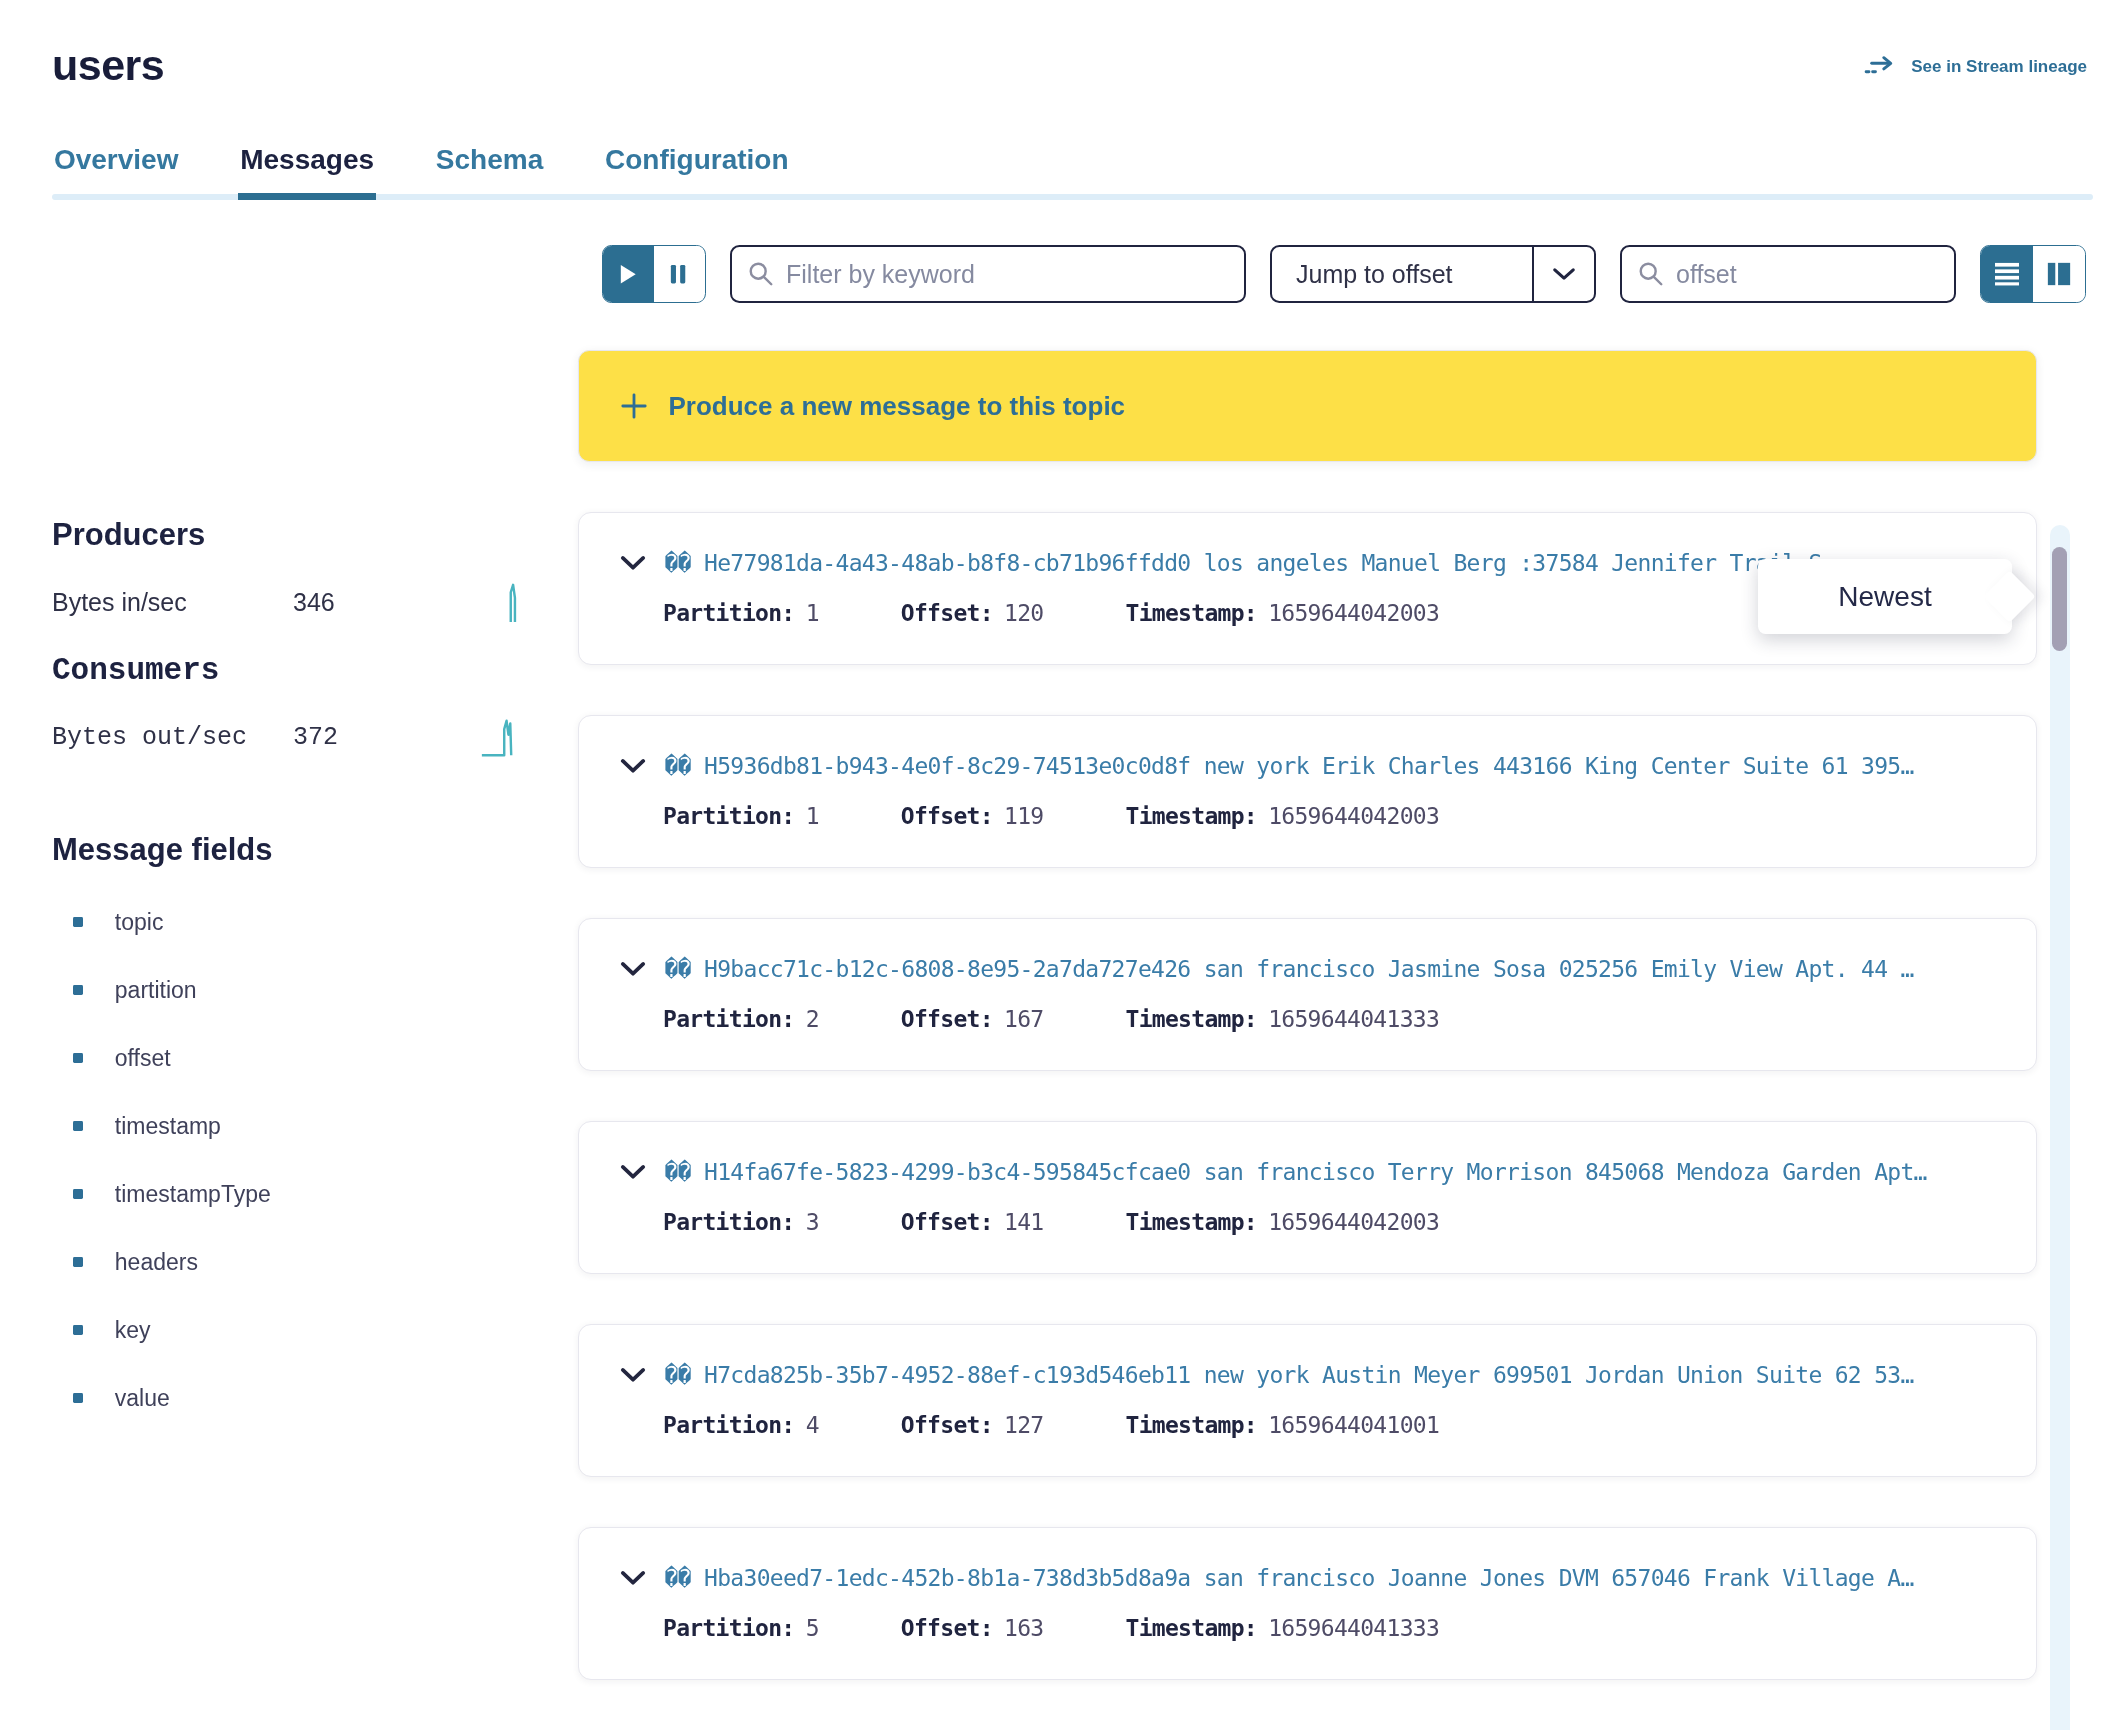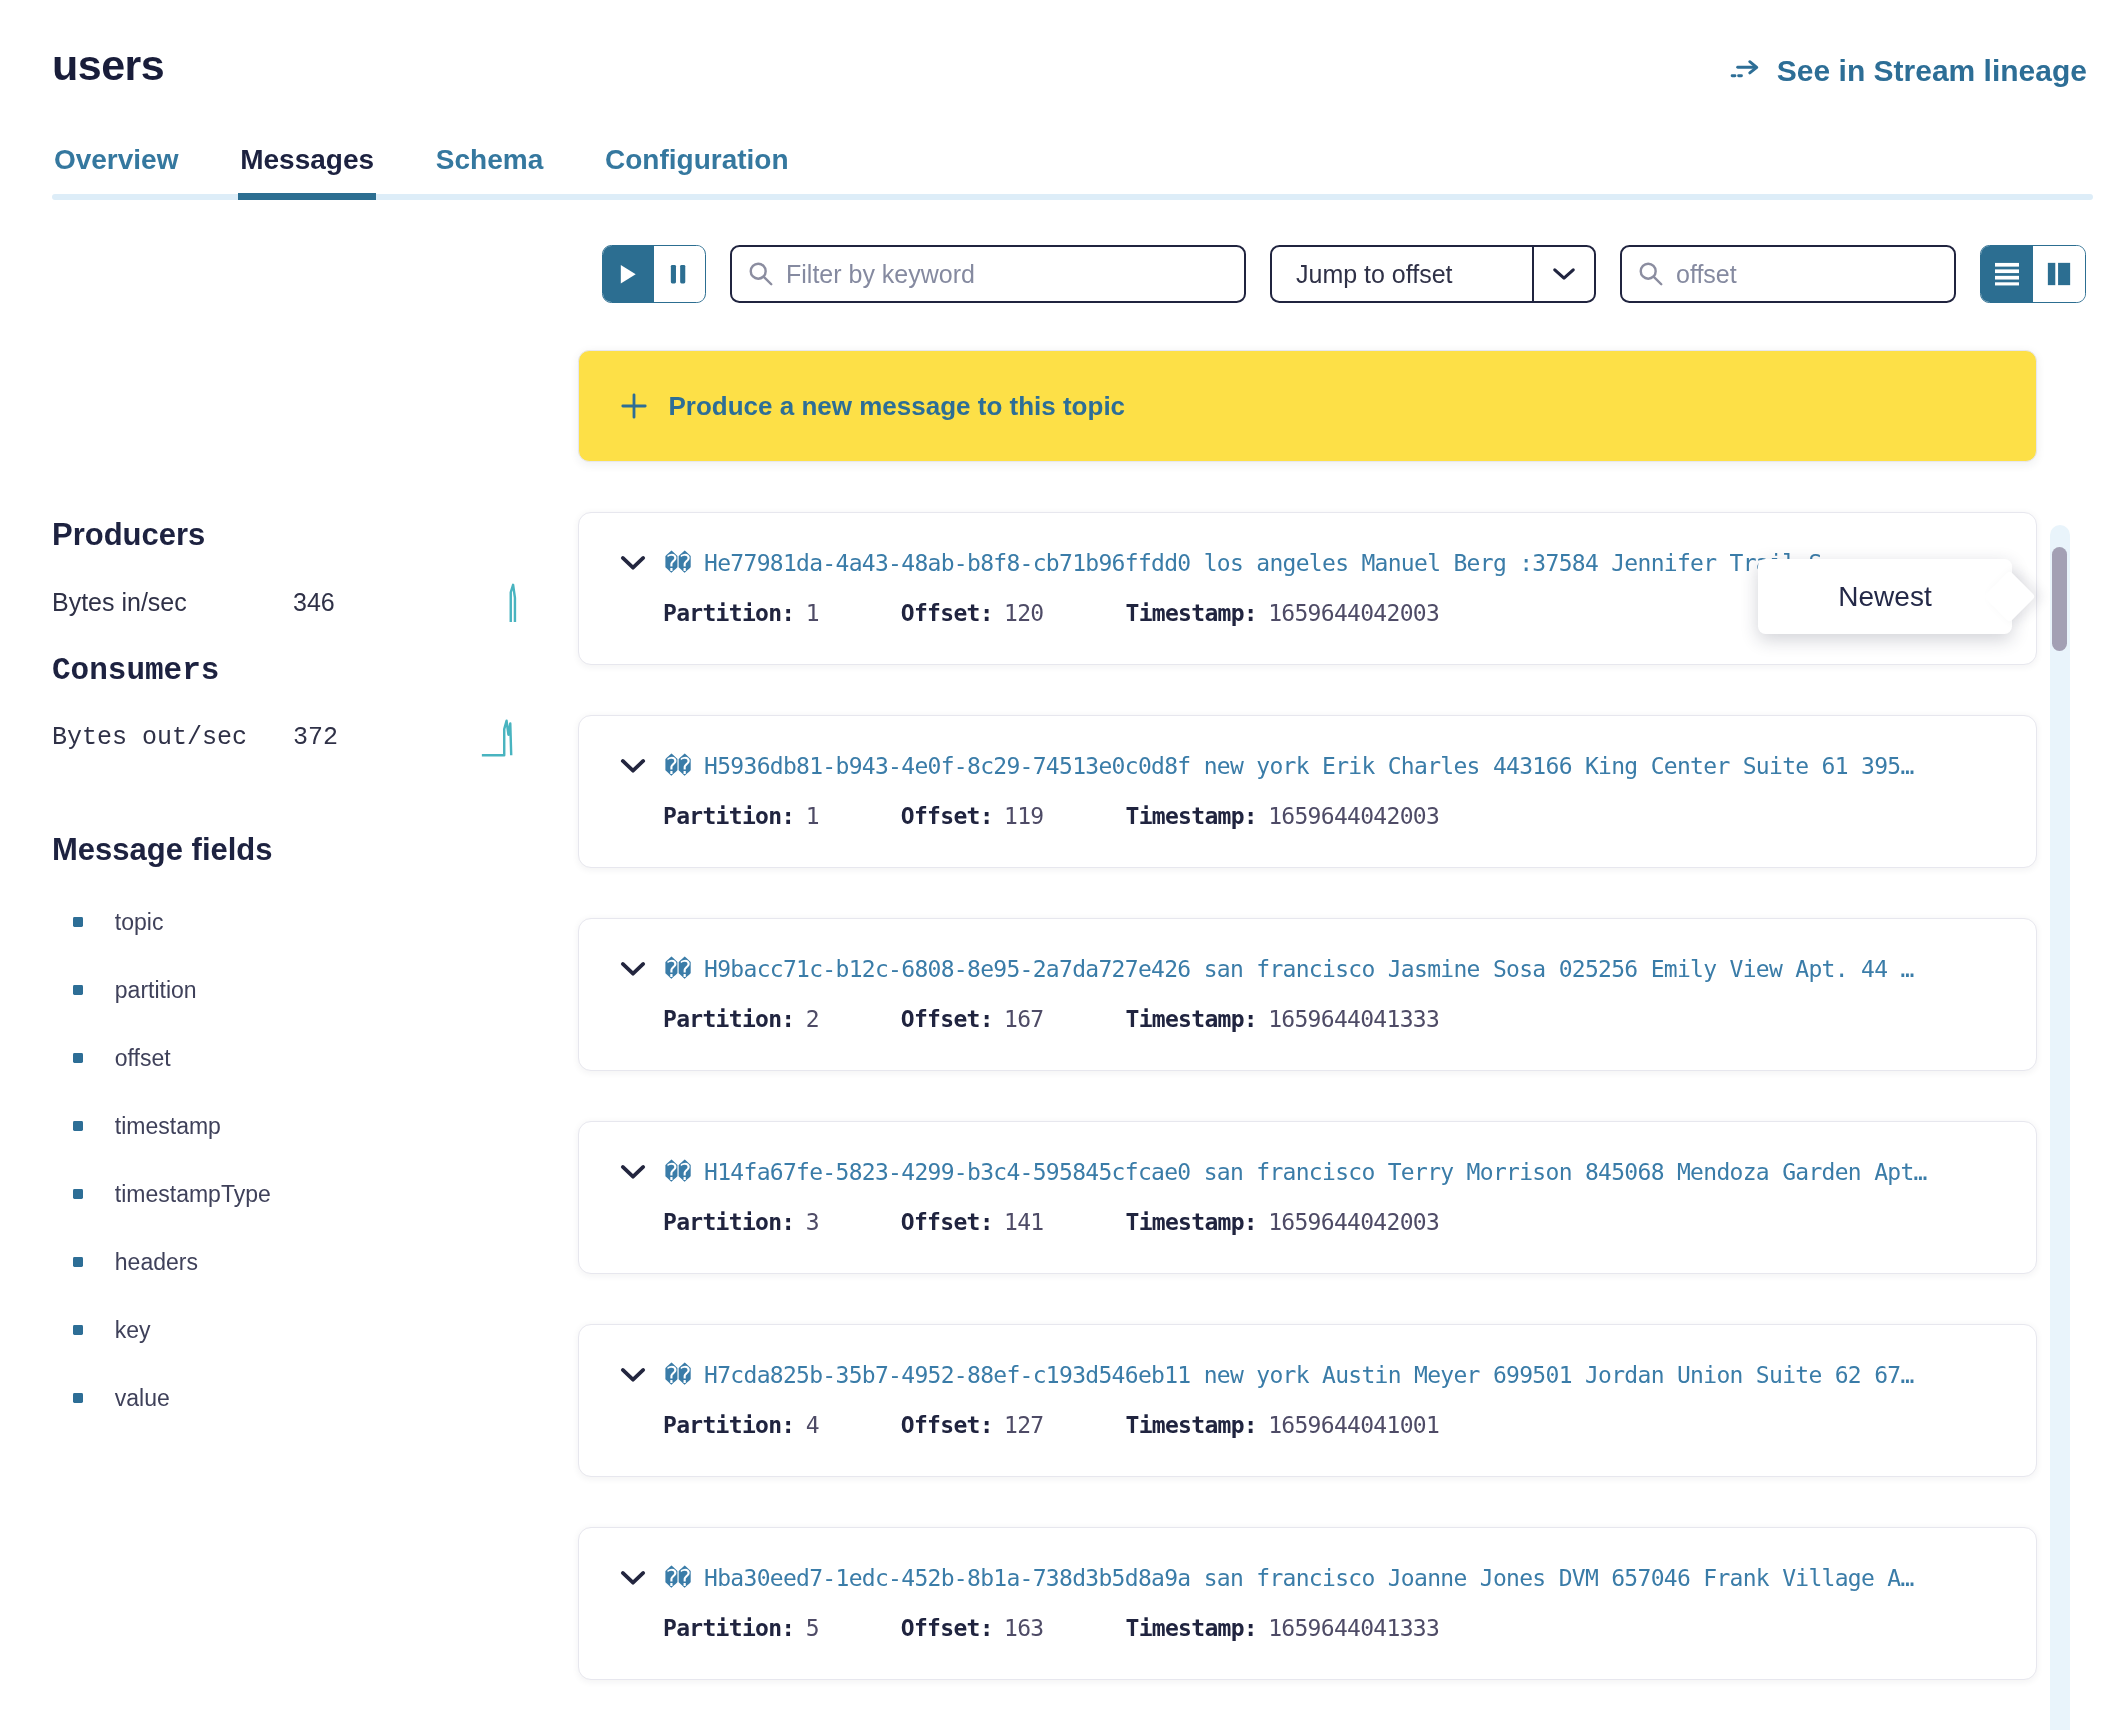--- a/index.html
+++ b/index.html
@@ -6,21 +6,21 @@
   html,body { background:#fff; }
   body {
     width:2124px; height:1730px; position:relative; overflow:hidden;
     font-family:"Liberation Sans", sans-serif; color:#1f2340;
   }
 
   
   .page-header { display:flex; align-items:flex-start; justify-content:space-between; padding:41px 37px 0 52px; }
   .page-header h1 { font-size:43px; font-weight:700; letter-spacing:-0.5px; color:#191d3a; }
   .lineage-link { display:flex; align-items:center; gap:13px; margin-top:13px; cursor:pointer; text-decoration:none; }
-  .lineage-link span.txt { font-size:30px; font-weight:700; color:#2d6e96; }
+  .lineage-link span.txt { font-size:17px; font-weight:700; color:#2d6e96; }
 
   
   .tabs { position:relative; margin-top:54px; }
   .tabs-row { display:flex; column-gap:58px; padding-left:52px; }
   .tab {
     background:none; border:none; font-family:inherit; font-size:28px; font-weight:700;
     color:#35789f; padding:0 1.9px 24px 1.9px; position:relative; cursor:pointer;
   }
   .tab.active { color:#1d2240; }
   .tab.active::after { content:''; position:absolute; left:0; right:0; bottom:0; height:7.5px; background:#2c6e91; z-index:2; }
@@ -383,21 +383,21 @@
         <div class="message-card">
         <div class="msg-row1">
           <span class="msg-chevron">
             <svg width="26" height="17" viewBox="0 0 28 18" fill="none">
                 <path d="M3 3 L14 13.5 L25 3" stroke="#23263f" stroke-width="4" stroke-linecap="round" stroke-linejoin="round"></path>
               </svg>
           </span>
           <span class="msg-text">
             <span>��</span> 
             <span>H7cda825b-35b7-4952-88ef-c193d546eb11</span> 
-            <span>new york Austin Meyer 699501 Jordan Union Suite 62 67…</span>
+            <span>new york Austin Meyer 699501 Jordan Union Suite 62 53…</span>
           </span>
         </div>
         <div class="msg-meta">
           <span>
             <span class="meta-label">Partition:</span><span class="meta-value">4</span>
           </span>
           <span>
             <span class="meta-label">Offset:</span><span class="meta-value">127</span>
           </span>
           <span>

